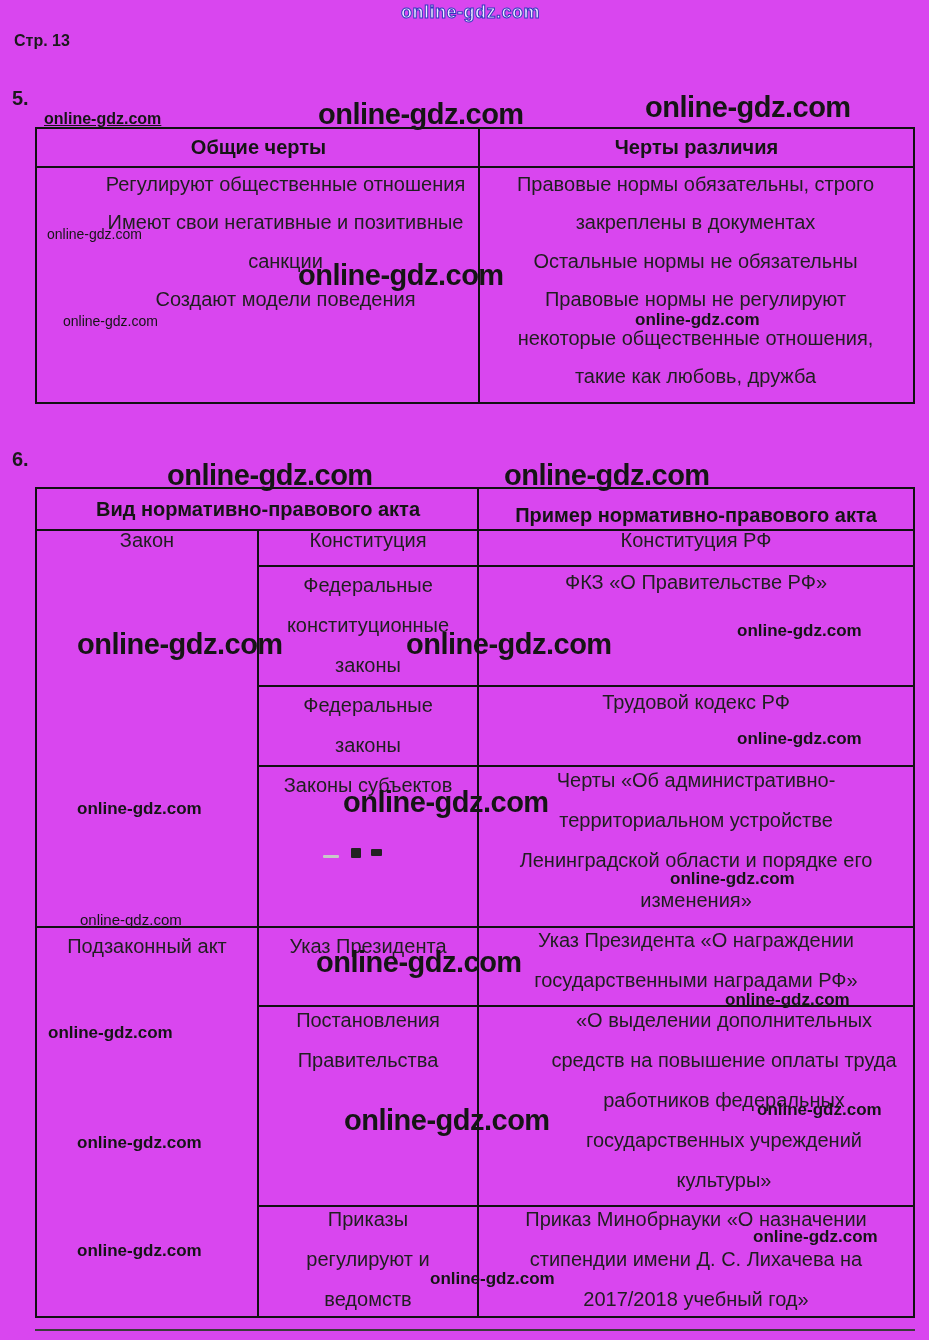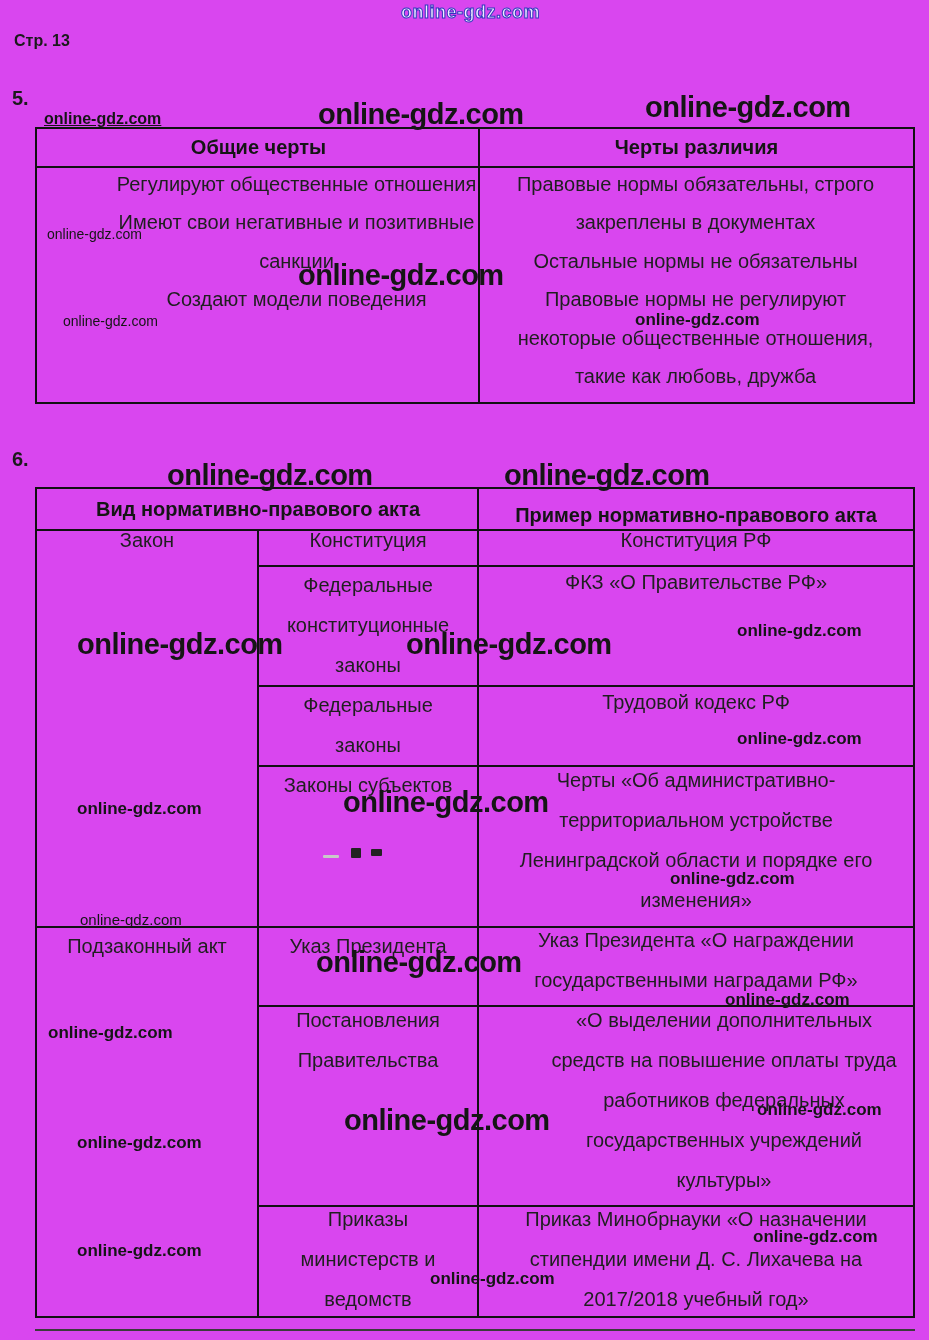--- a/index.html
+++ b/index.html
@@ -41,21 +41,21 @@
   <div class="pagelabel" style="left:14px;top:32px;font-size:16px;">Стр. 13</div>
   <div class="pagelabel" style="left:12px;top:87px;font-size:20px;">5.</div>
   <div class="pagelabel" style="left:12px;top:448px;font-size:20px;">6.</div>
 
   <div class="tbl" style="left:35px;top:127px;width:880px;height:277px;">
     <div class="hcell" style="left:0;top:0;width:443px;height:37px;">Общие черты</div>
     <div class="hcell" style="left:443px;top:0;width:433px;height:37px;">Черты различия</div>
     <div class="hline" style="left:0;top:37px;width:876px;"></div>
     <div class="vline" style="left:441px;top:0;height:273px;"></div>
 
-    <div class="cell t5cell" style="left:0;top:36px;width:497px;margin-left:11px;">
+    <div class="cell t5cell" style="left:0;top:36px;width:497px;">
       <div>Регулируют общественные отношения</div>
       <div>Имеют свои негативные и позитивные</div>
       <div>санкции</div>
       <div>Создают модели поведения</div>
     </div>
     <div class="cell t5cell" style="left:441px;top:36px;width:435px;">
       <div>Правовые нормы обязательны, строго</div>
       <div>закреплены в документах</div>
       <div>Остальные нормы не обязательны</div>
       <div>Правовые нормы не регулируют</div>
@@ -103,21 +103,21 @@
     </div>
     <div class="cell" style="left:222px;top:437px;width:218px;">
       <div>Указ Президента</div>
     </div>
     <div class="cell" style="left:222px;top:511px;width:218px;">
       <div>Постановления</div>
       <div>Правительства</div>
     </div>
     <div class="cell" style="left:222px;top:710px;width:218px;">
       <div>Приказы</div>
-      <div>министерств и</div>
+      <div>регулируют и</div>
       <div>ведомств</div>
     </div>
 
     <div class="cell" style="left:442px;top:31px;width:434px;">
       <div>Конституция РФ</div>
     </div>
     <div class="cell" style="left:442px;top:73px;width:434px;">
       <div>ФКЗ «О Правительстве РФ»</div>
     </div>
     <div class="cell" style="left:442px;top:193px;width:434px;">

